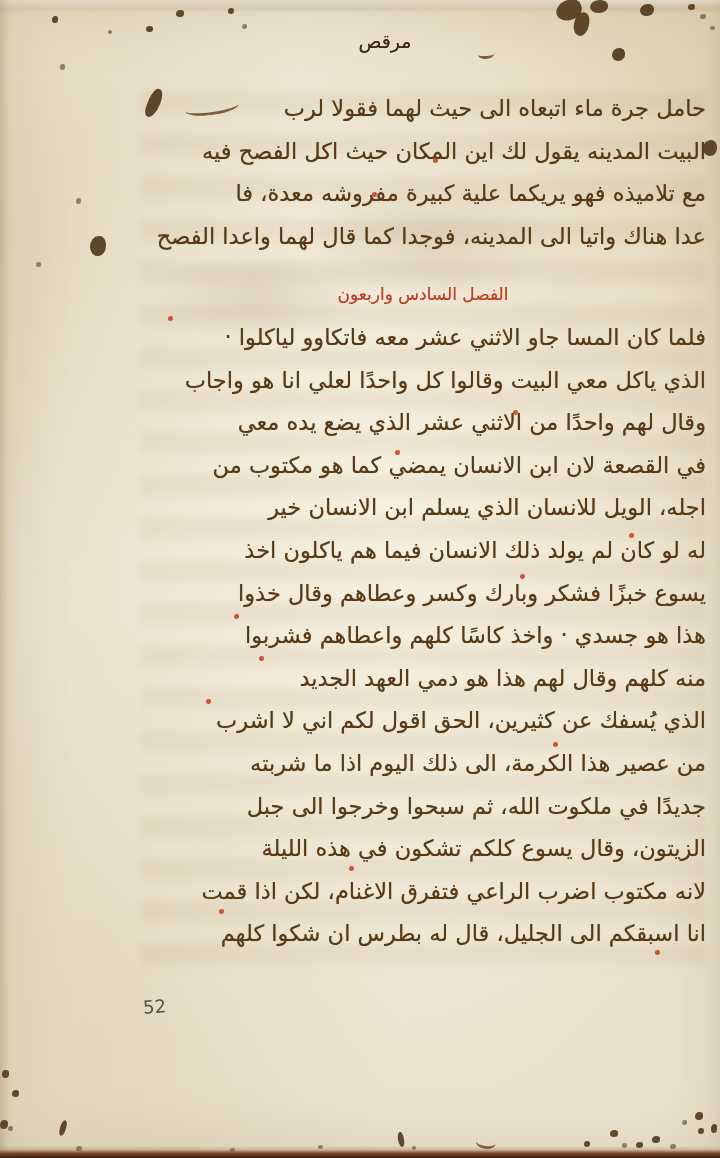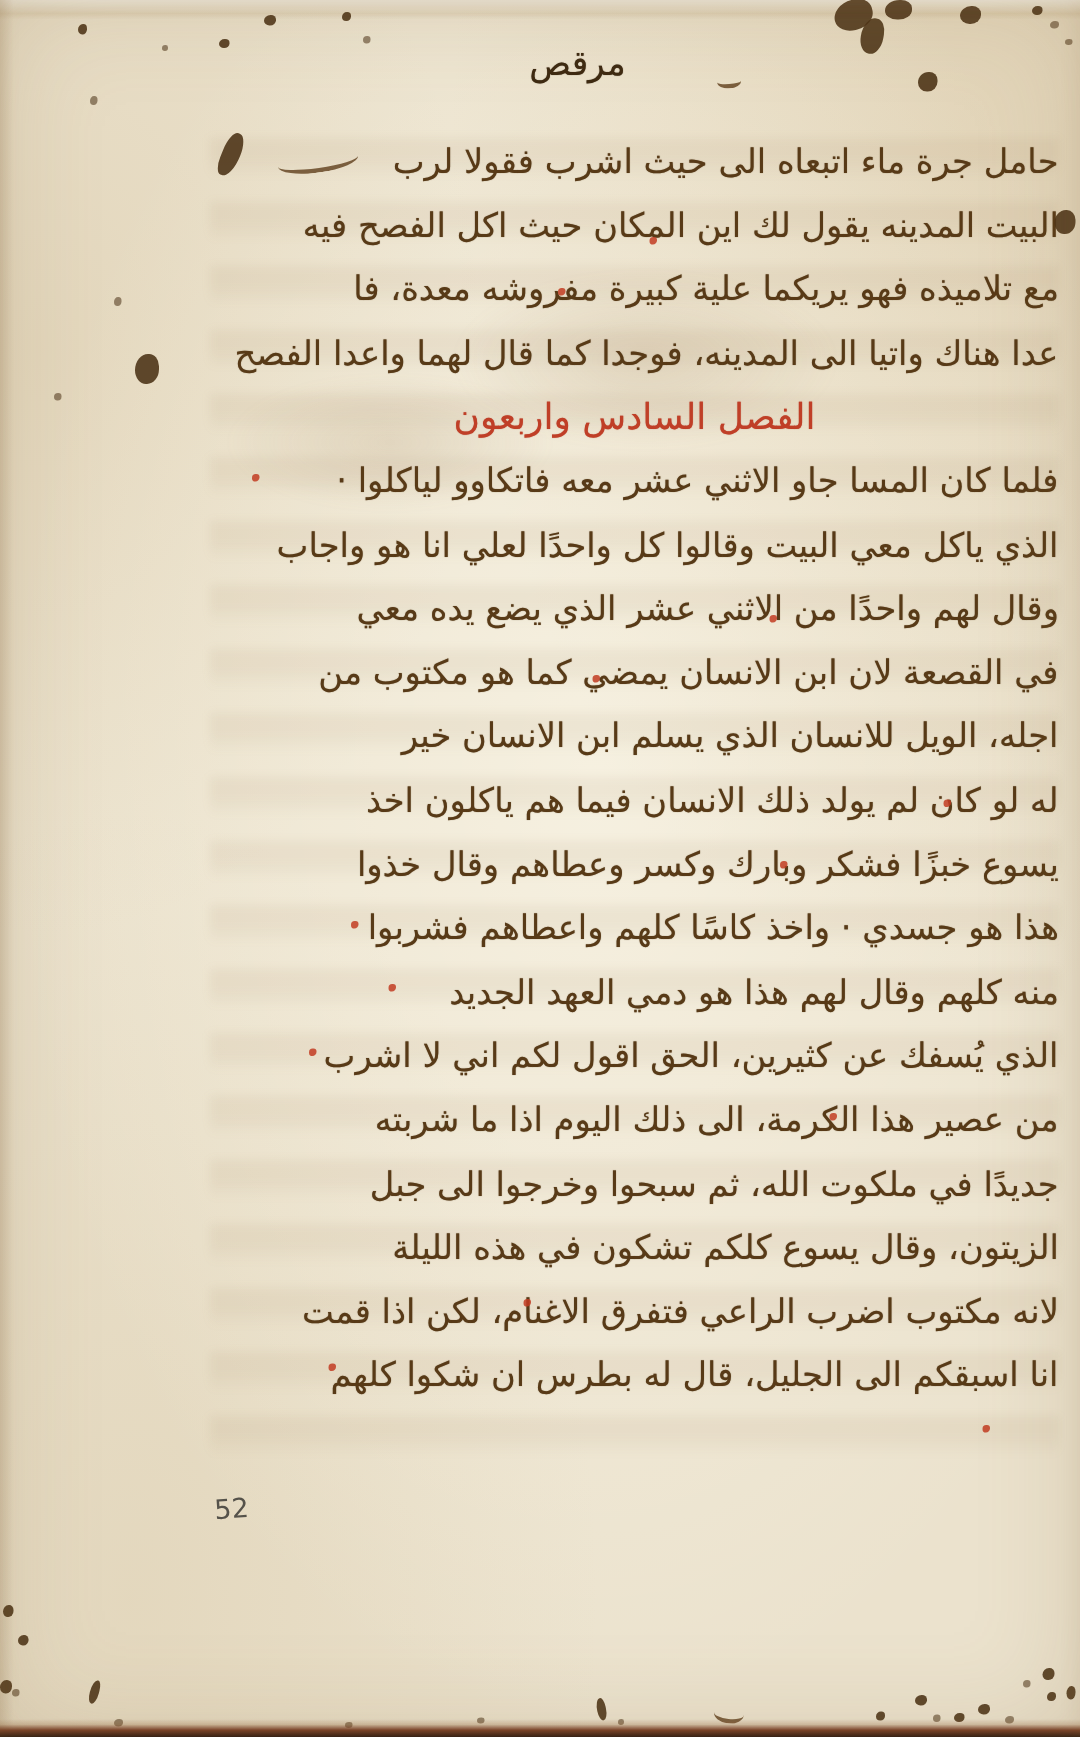--- a/index.html
+++ b/index.html
@@ -22,43 +22,44 @@
   }
   .top-edge{position:absolute;left:0;top:0;right:0;height:13px;
     background:linear-gradient(180deg,#f4efe2 0%, rgba(180,155,110,0.18) 70%, rgba(180,155,110,0) 100%);}
   .bottom-edge{position:absolute;left:0;right:0;bottom:0;height:12px;
     background:linear-gradient(180deg, rgba(120,80,50,0) 0%, rgba(150,100,60,0.25) 30%, #7a4028 62%, #2a1810 100%);}
   .left-edge{position:absolute;left:0;top:0;bottom:0;width:9px;
     background:linear-gradient(90deg, rgba(140,110,70,0.18), rgba(140,110,70,0));}
 
   .header-title{
     position:absolute;left:325px;top:30px;width:120px;
-    text-align:center;font-size:23px;color:#3e2a12;
+    text-align:center;font-size:19px;color:#3e2a12;
     direction:rtl;text-shadow:0 0 0.6px rgba(40,25,8,0.7);
   }
 
   .textblock{
     position:absolute;top:87px;left:140px;width:566px;
     direction:rtl;
     color:#583a17;
     font-size:22.5px;
     text-shadow:0 0 0.7px rgba(70,45,15,0.55);
   }
   .line{
     height:42.6px;line-height:42.6px;white-space:nowrap;
     text-align:justify;text-align-last:justify;
     overflow:hidden;
   }
   .line::after{content:"";display:inline-block;width:100%;}
   .chapter{
     height:42.6px;line-height:42.6px;
     text-align:center;text-align-last:center;
     color:#c03f27;
-    font-size:24px;
+    font-size:17px;
     text-shadow:0 0 0.6px rgba(170,45,25,0.65);
+    margin-top:16px;
   }
 
   .bleed{ 
     position:absolute;left:140px;top:92px;width:566px;height:890px;
     background:repeating-linear-gradient(180deg,
       rgba(146,115,72,0.075) 0px, rgba(146,115,72,0.075) 14px,
       rgba(146,115,72,0) 26px, rgba(146,115,72,0) 42.6px);
     filter:blur(3px);
     pointer-events:none;
   }
@@ -87,21 +88,21 @@
   <div class="top-edge"></div>
   <div class="left-edge"></div>
 
   <div class="bleed"></div>
   <div class="bleed2" style="left:300px;top:180px;width:260px;height:120px;"></div>
   <div class="bleed2" style="left:150px;top:250px;width:220px;height:90px;"></div>
 
   <div class="header-title">مرقص</div>
 
   <div class="textblock">
-    <div class="line">حامل جرة ماء اتبعاه الى حيث اشرب فقولا لرب</div>
+    <div class="line">حامل جرة ماء اتبعاه الى حيث لهما فقولا لرب</div>
     <div class="line">البيت المدينه يقول لك اين المكان حيث اكل الفصح فيه</div>
     <div class="line">مع تلاميذه فهو يريكما علية كبيرة مفروشه معدة، فا</div>
     <div class="line">عدا هناك واتيا الى المدينه، فوجدا كما قال لهما واعدا الفصح</div>
     <div class="chapter">الفصل السادس واربعون</div>
     <div class="line">فلما كان المسا جاو الاثني عشر معه فاتكاوو لياكلوا ·</div>
     <div class="line">الذي ياكل معي البيت وقالوا كل واحدًا لعلي انا هو واجاب</div>
     <div class="line">وقال لهم واحدًا من الاثني عشر الذي يضع يده معي</div>
     <div class="line">في القصعة لان ابن الانسان يمضي كما هو مكتوب من</div>
     <div class="line">اجله، الويل للانسان الذي يسلم ابن الانسان خير</div>
     <div class="line">له لو كان لم يولد ذلك الانسان فيما هم ياكلون اخذ</div>

